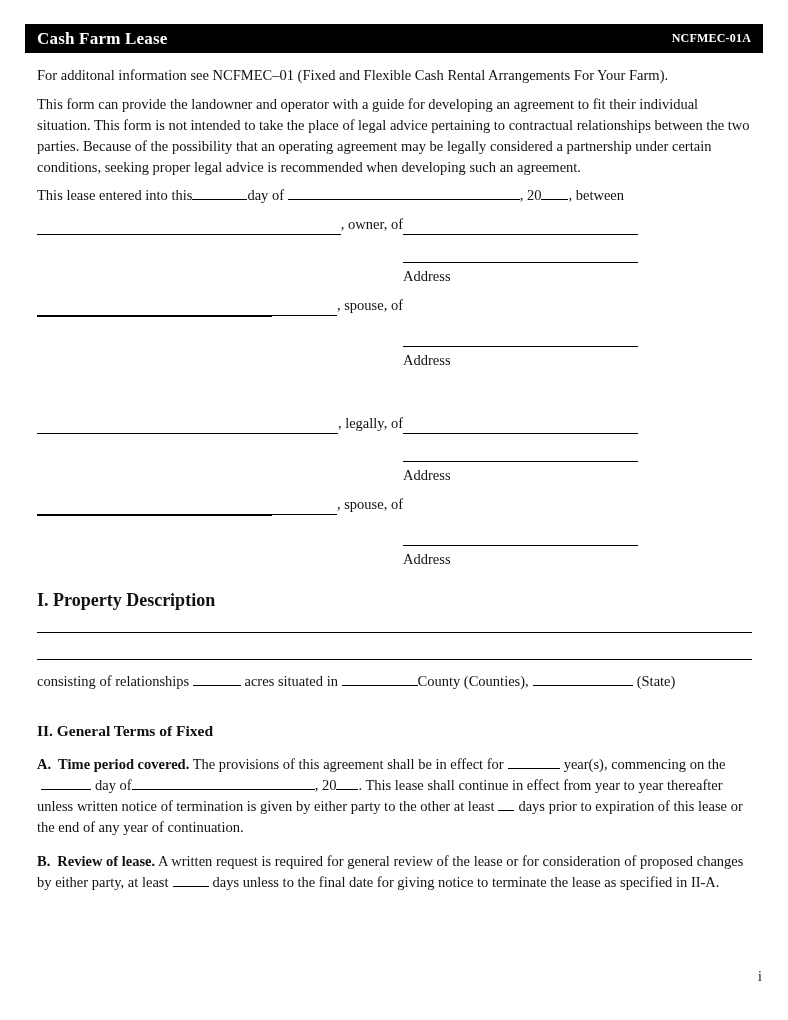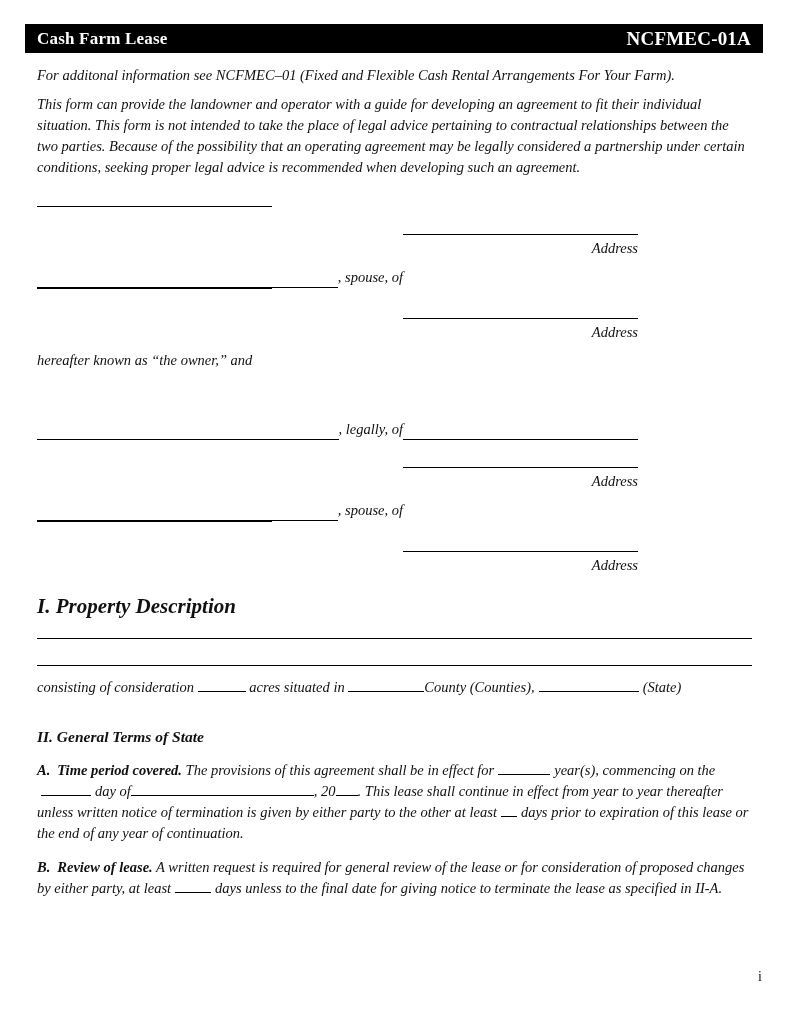--- a/index.html
+++ b/index.html
@@ -19,22 +19,22 @@
     height:29px;
     background:#000;
     color:#fff;
     display:flex;
     align-items:center;
     justify-content:space-between;
     padding:0 12px;
     box-sizing:border-box;
   }
   .titlebar .doc-title{font-size:17px;font-weight:bold;letter-spacing:.2px;}
-  .titlebar .form-code{font-size:19px;font-weight:bold;letter-spacing:.2px;}
-  .content{margin:0 36px 0 37px;font-style:italic;}
+  .titlebar .form-code{font-size:12px;font-weight:bold;letter-spacing:.2px;}
+  .content{margin:0 36px 0 37px;}
   .note{margin-top:12px;}
   .para{margin-top:8px;}
   
   .bl{
     display:inline-block;
     border-bottom:1px solid #000;
     height:14px;
     vertical-align:baseline;
   }
   .bl.day{width:55px;}
@@ -55,24 +55,24 @@
   .prow{display:flex;}
   .ncell{width:366px;display:flex;align-items:flex-end;}
   .nblank{flex:1;border-bottom:1px solid #000;}
   .rlabel{white-space:pre;}
   .acell{width:235px;display:flex;align-items:flex-end;}
   .ablank{flex:1;border-bottom:1px solid #000;}
   .prow.rname{height:27px;}
   .prow.rline2{height:28px;}
   .prow.rcap{height:15px;margin-top:3px;}
   .prow.rspouse{height:24px;margin-top:14px;flex-direction:column;}
-  .capt{width:235px;text-align:right;}
+  .capt{width:235px;text-align:left;}
   .hereafter{margin-top:13px;}
   .gap-operator{height:40px;}
-  .sec-heading{margin-top:26px;font-size:21px;font-weight:bold;}
+  .sec-heading{margin-top:26px;font-size:18px;font-weight:bold;}
   .sec2-heading{margin-top:28px;font-size:15.5px;font-weight:bold;}
   .wline{border-bottom:1px solid #000;height:0;}
   .wline.first{margin-top:21px;}
   .wline.second{margin-top:26px;}
   .consisting{margin-top:11px;}
   .term{margin-top:13px;}
   .tlabel{font-weight:bold;margin-right:7px;}
   .ttitle{font-weight:bold;}
   .pagenum{position:absolute;right:26px;top:966px;font-size:14px;}
 </style>
@@ -85,23 +85,28 @@
     <span class="doc-title">Cash Farm Lease</span>
     <span class="form-code">NCFMEC-01A</span>
   </div>
 
   <div class="content">
 
     <div class="note">For additonal information see NCFMEC–01 (Fixed and Flexible Cash Rental Arrangements For Your Farm).</div>
 
     <div class="para">This form can provide the landowner and operator with a guide for developing an agreement to fit their individual situation. This form is not intended to take the place of legal advice pertaining to contractual relationships between the two parties. Because of the possibility that an operating agreement may be legally considered a partnership under certain conditions, seeking proper legal advice is recommended when developing such an agreement.</div>
 
+    <div class="lease-line"><span>This lease entered into this</span><span class="bl day"></span><span>day of </span><span class="bl month"></span><span>, 20</span><span class="bl year"></span><span>, between</span></div>
 
     <div class="pgrid">
       <div class="prow rname">
+        <div class="ncell">
+          <span class="nblank"></span>
+          <span class="rlabel">, owner, of</span>
+        </div>
         <div class="acell">
             <span class="ablank"></span>
           </div>
       </div>
       <div class="prow rline2">
         <div class="ncell"></div>
         <div class="acell">
             <span class="ablank"></span>
           </div>
       </div>
@@ -123,21 +128,20 @@
         <div class="acell">
             <span class="ablank"></span>
           </div>
       </div>
       <div class="prow rcap">
         <div class="ncell"></div>
         <div class="capt">Address</div>
       </div>
     </div>
 
-    <div class="hereafter">hereafter known as “the owner,” and</div>
 
     <div class="gap-operator"></div>
 
     <div class="pgrid">
       <div class="prow rname">
         <div class="ncell">
           <span class="nblank"></span>
           <span class="rlabel">, legally, of</span>
         </div>
         <div class="acell">
@@ -172,23 +176,23 @@
       <div class="prow rcap">
         <div class="ncell"></div>
         <div class="capt">Address</div>
       </div>
     </div>
 
 
     <div class="sec-heading">I. Property Description</div>
     <div class="wline first"></div>
     <div class="wline second"></div>
-    <div class="consisting"><span>consisting of consideration</span> <span class="bl acres"></span> <span>acres situated in</span> <span class="bl county"></span><span>County (Counties),</span><span class="bl state"></span><span>(State)</span></div>
-
-    <div class="sec2-heading">II. General Terms of State</div>
+    <div class="consisting"><span>consisting of relationships</span> <span class="bl acres"></span> <span>acres situated in</span> <span class="bl county"></span><span>County (Counties),</span><span class="bl state"></span><span>(State)</span></div>
+
+    <div class="sec2-heading">II. General Terms of Fixed</div>
 
     <div class="term"><span class="tlabel">A.</span><span class="ttitle">Time period covered.</span> <span>The provisions of this agreement shall be in effect for</span><span class="bl yrs"></span><span>year(s), commencing on the</span><span class="bl day2"></span><span>day of</span><span class="bl month2"></span><span>, 20</span><span class="bl year2"></span><span>. This lease shall continue in effect from year to year thereafter unless written notice of termination is given by either party to the other at least</span><span class="bl days-sm"></span><span>days prior to expiration of this lease or the end of any year of continuation.</span></div>
 
     <div class="term"><span class="tlabel">B.</span><span class="ttitle">Review of lease.</span> <span>A written request is required for general review of the lease or for consideration of proposed changes by either party, at least</span><span class="bl days-md"></span><span>days unless to the final date for giving notice to terminate the lease as specified in II-A.</span></div>
 
   </div>
 
   <div class="pagenum">i</div>
 
 </div>

